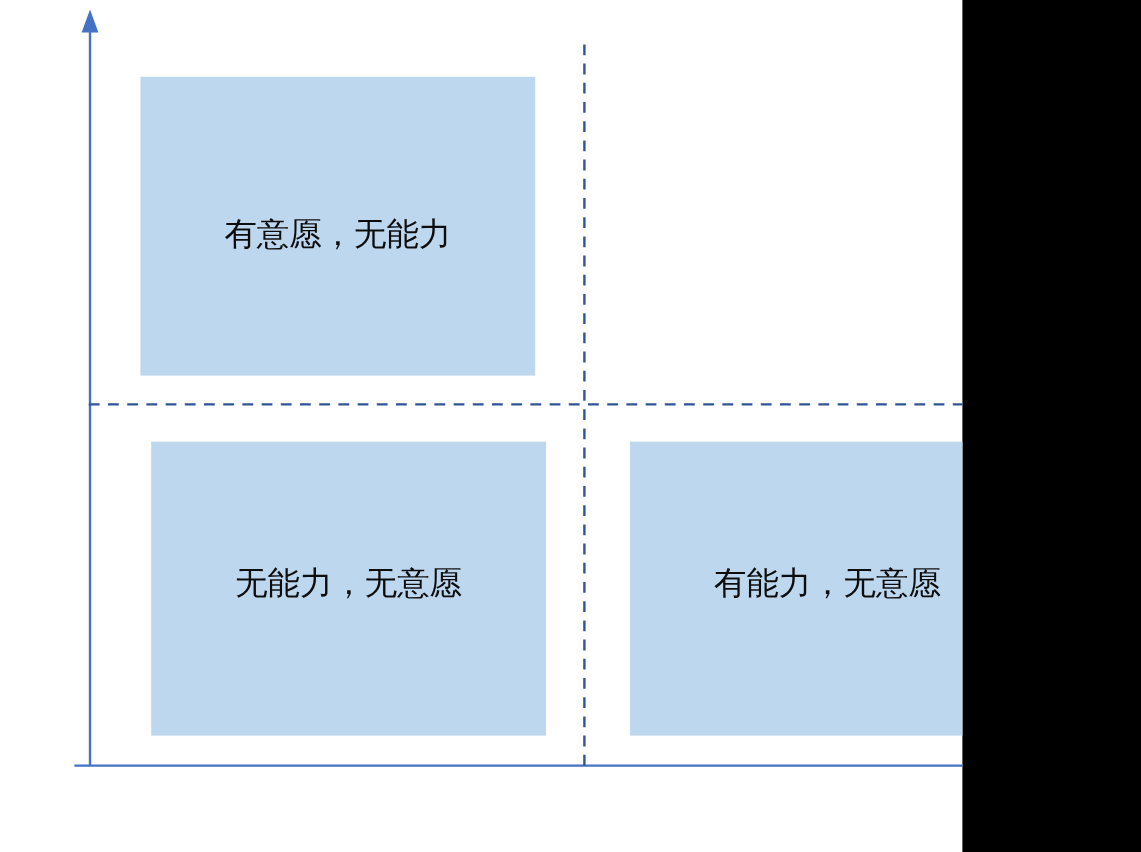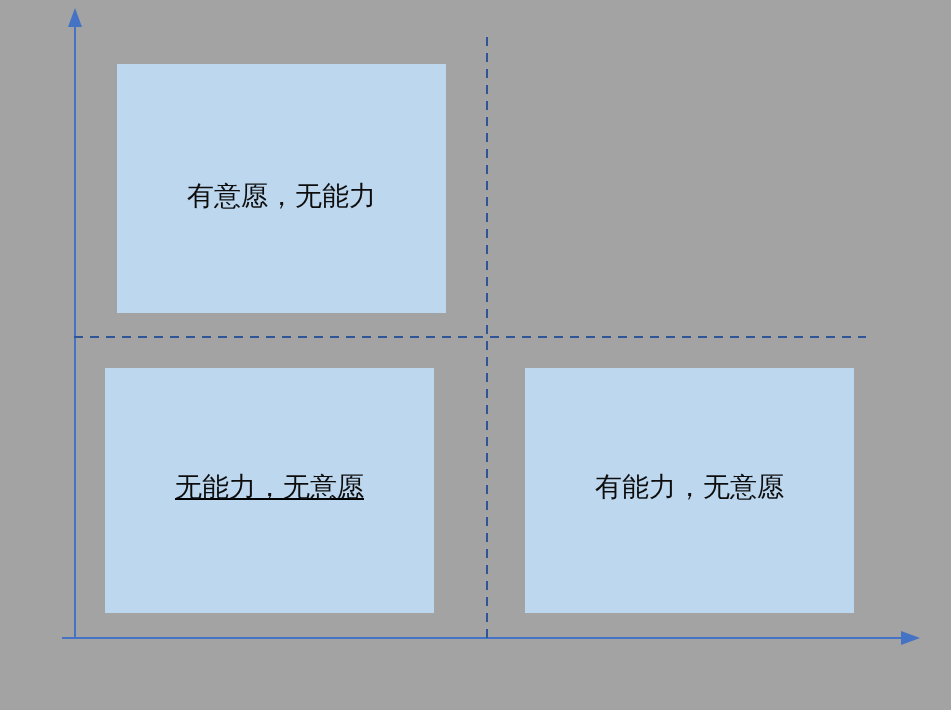--- a/index.html
+++ b/index.html
@@ -6,23 +6,23 @@
   html, body {
     margin: 0;
     padding: 0;
     background: #000000;
   }
   body {
     font-family: "DejaVu Sans", "Liberation Sans", sans-serif;
   }
   #canvas {
     position: relative;
-    width: 951px;
+    width: 802px;
     height: 710px;
-    background: #a3a3a3;
+    background: #ffffff;
     overflow: hidden;
   }
   
   #axes-svg {
     position: absolute;
     left: 0;
     top: 0;
     width: 951px;
     height: 710px;
     pointer-events: none;
@@ -41,21 +41,21 @@
     font-size: 27px;
     line-height: 1.25;
     letter-spacing: 0px;
     white-space: nowrap;
     font-weight: 400;
     text-align: center;
   }
   
   #quad-top-left     { left: 117px; top: 64px;  width: 329px; height: 249px; }
   #quad-top-right    { left: 525px; top: 64px;  width: 329px; height: 249px; }
-  #quad-bottom-left  { left: 105px; top: 368px; width: 329px; height: 245px; text-decoration: underline; }
+  #quad-bottom-left  { left: 126px; top: 368px; width: 329px; height: 245px; }
   #quad-bottom-right { left: 525px; top: 368px; width: 329px; height: 245px; align-items: center; }
 
   
   #quad-top-left .quadrant-label,
   #quad-top-right .quadrant-label { transform: translateY(7px); }
   #quad-bottom-left .quadrant-label,
   #quad-bottom-right .quadrant-label { transform: translateY(-4px); }
 </style>
 </head>
 <body>

